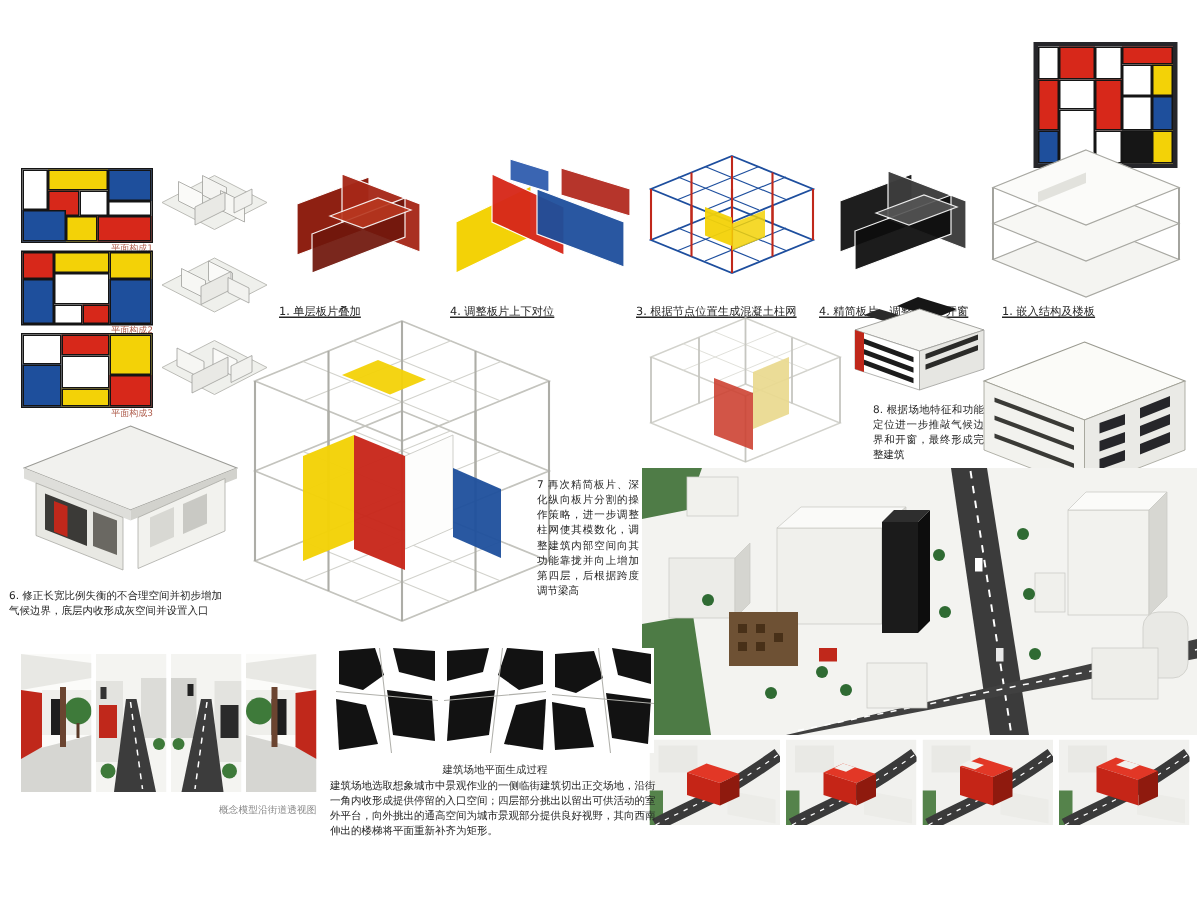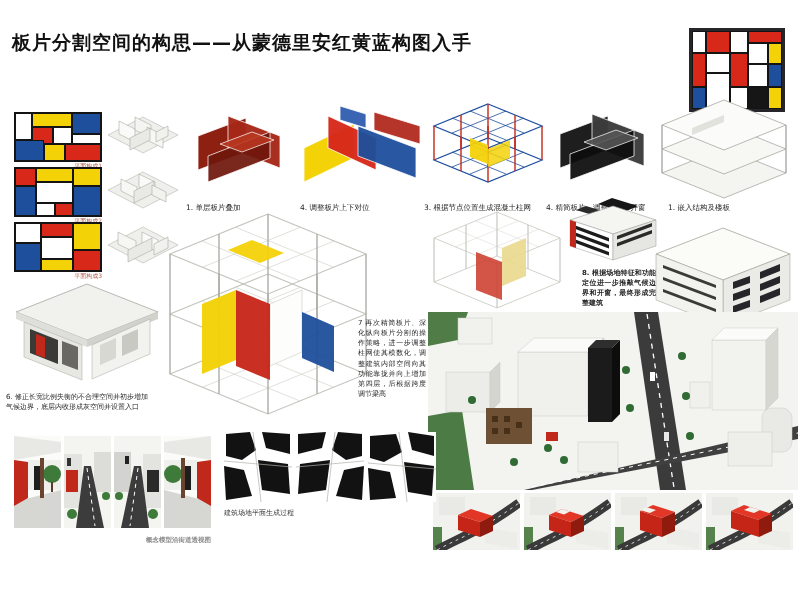--- a/index.html
+++ b/index.html
@@ -1,36 +1,35 @@
 <!DOCTYPE html>
 <html><head>
 <meta charset="utf-8">
 <style>
   html,body{margin:0;padding:0;background:#ffffff;}
   #poster{position:relative;width:800px;height:600px;background:#ffffff;overflow:hidden;
           font-family:"DejaVu Sans","Liberation Sans",sans-serif;color:#1a1a1a;}
   .abs{position:absolute;}
   .title{font-size:19px;font-weight:bold;letter-spacing:1px;color:#111;white-space:nowrap;}
   .intro{font-size:9px;line-height:1.55;text-align:justify;color:#262626;}
-  .cap{font-size:7.5px;color:#262626;white-space:nowrap;}
+  .cap{font-size:7.5px;color:#262626;white-space:nowrap;text-decoration:underline;}
   .note{font-size:7px;line-height:1.45;color:#262626;text-align:justify;}
   .tinycap{font-size:6px;color:#b06050;text-align:right;line-height:1;}
-  .rightcap{font-size:6.5px;color:#8a8a8a;text-align:right;font-weight:bold;}
-  .sitetitle{font-size:7px;color:#333;text-align:left;}
+  .rightcap{font-size:6.5px;color:#8a8a8a;text-align:right;}
+  .sitetitle{font-size:7px;color:#333;text-align:center;}
   .mgrid{position:absolute;background:#fff;border:1.5px solid #141414;box-sizing:border-box;}
   .mgrid.painting{border:3px solid #26262a;}
   .mcell{position:absolute;border:1.2px solid #141414;box-sizing:border-box;}
   svg{display:block;}
 </style>
 </head>
 <body>
 
 <div id="poster">
 
-  <div class="abs title" style="left:12px;top:30px;">板片分割空间的构思——从蒙德里安红黄蓝构图入手</div>
   <div class="abs mgrid painting" style="left:689px;top:28px;width:96px;height:84px;">
       <div class="mcell" style="left: 0%; top: 0%; width: 16%; height: 28%; background: rgb(255, 255, 255);"></div>
       <div class="mcell" style="left: 16%; top: 0%; width: 26%; height: 28%; background: rgb(215, 40, 26);"></div>
       <div class="mcell" style="left: 42%; top: 0%; width: 20%; height: 28%; background: rgb(255, 255, 255);"></div>
       <div class="mcell" style="left: 62%; top: 0%; width: 38%; height: 16%; background: rgb(215, 40, 26);"></div>
       <div class="mcell" style="left: 62%; top: 16%; width: 22%; height: 26%; background: rgb(255, 255, 255);"></div>
       <div class="mcell" style="left: 84%; top: 16%; width: 16%; height: 26%; background: rgb(243, 210, 7);"></div>
       <div class="mcell" style="left: 0%; top: 28%; width: 16%; height: 44%; background: rgb(215, 40, 26);"></div>
       <div class="mcell" style="left: 16%; top: 28%; width: 26%; height: 26%; background: rgb(255, 255, 255);"></div>
       <div class="mcell" style="left: 42%; top: 28%; width: 20%; height: 44%; background: rgb(215, 40, 26);"></div>
@@ -280,21 +279,21 @@
       <polygon points="4,22 47,36 47,62 4,48" fill="#ffffff" stroke="#9a9a95" stroke-width="0.5"></polygon>
       <polygon points="8,27 43,40 43,43.5 8,30.5" fill="#1c1c1c"></polygon>
       <polygon points="8,34 43,47 43,50.5 8,37.5" fill="#1c1c1c"></polygon>
       <polygon points="8,41 43,54 43,57.5 8,44.5" fill="#1c1c1c"></polygon>
       <polygon points="47,36 90,22 90,48 47,62" fill="#e6e6e2" stroke="#9a9a95" stroke-width="0.5"></polygon>
       <polygon points="51,38 86,25 86,28.5 51,41.5" fill="#2a2a28"></polygon>
       <polygon points="51,45 86,32 86,35.5 51,48.5" fill="#2a2a28"></polygon>
       <polygon points="4,22 10,24 10,50 4,48" fill="#c0281b"></polygon>
     </svg>
   </div>
-  <div class="abs note" style="left:582px;top:268px;width:74px;font-weight:bold;">8. 根据场地特征和功能定位进一步推敲气候边界和开窗，最终形成完整建筑</div>
+  <div class="abs note" style="left:582px;top:268px;width:74px;">8. 根据场地特征和功能定位进一步推敲气候边界和开窗，最终形成完整建筑</div>
 
   <div class="abs" style="left:652px;top:224px;">
     <svg width="142" height="110" viewBox="0 0 142 110">
       <polygon points="71,4 138,30 71,56 4,30" fill="#fbfbf8" stroke="#99998f" stroke-width="0.7"></polygon>
       <polygon points="71,56 138,30 138,76 71,102" fill="#eaeae6" stroke="#99998f" stroke-width="0.5"></polygon>
       <g fill="#26262a">
         <polygon points="81,58 98,52 98,59 81,65"></polygon>
           <polygon points="81,70 98,64 98,71 81,77"></polygon>
         <polygon points="81,82 98,76 98,83 81,89"></polygon>
           <polygon points="108,48 128,40 128,47 108,55"></polygon>
@@ -505,14 +504,15 @@
     <svg width="68" height="70" viewBox="0 0 68 70">
       <rect width="68" height="70" fill="#ffffff"></rect>
       <polygon points="2,4 28,2 34,20 16,30 2,26" fill="#121212"></polygon>
       <polygon points="40,0 66,4 66,24 44,18" fill="#121212"></polygon>
       <polygon points="0,36 22,40 28,66 2,68" fill="#121212"></polygon>
       <polygon points="36,30 66,34 64,64 40,60" fill="#121212"></polygon>
       <path d="M0,31 L68,37 M31,0 L39,70" stroke="#b0b0ab" stroke-width="0.7" fill="none"></path>
     </svg>
   </div>
   <div class="abs sitetitle" style="left:224px;top:508px;width:212px;">建筑场地平面生成过程</div>
+  <div class="abs note" style="left:220px;top:519px;width:217px;">建筑场地选取想象城市中景观作业的一侧临街建筑切出正交场地，沿街一角内收形成提供停留的入口空间；四层部分挑出以留出可供活动的室外平台，向外挑出的通高空间为城市景观部分提供良好视野，其向西南伸出的楼梯将平面重新补齐为矩形。</div>
 
 </div>
 
 </body></html>

